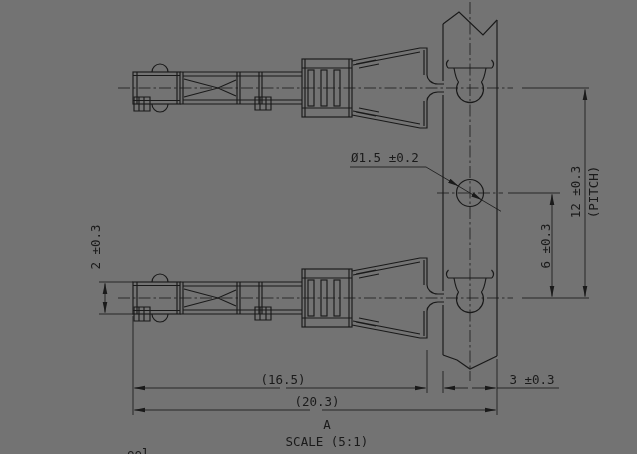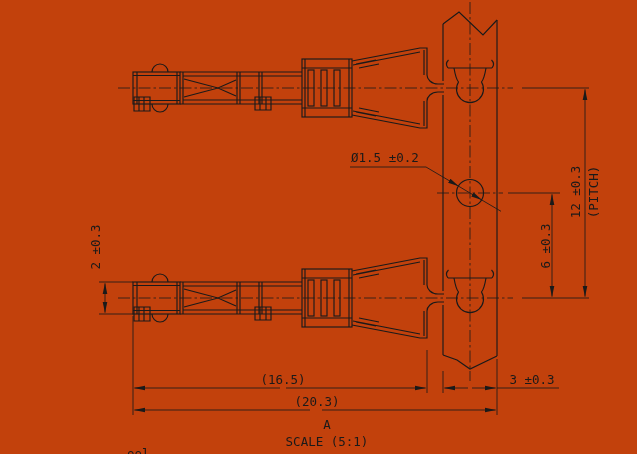--- a/index.html
+++ b/index.html
@@ -1,19 +1,19 @@
 <!DOCTYPE html>
 <html><head>
 <meta charset="utf-8">
 <style>
   html,body{margin:0;padding:0;background:#ffffff;}
   .canvas{
     position:relative;
     width:637px;height:454px;
-    background:#c2410c;
+    background:#737373;
     overflow:hidden;
     font-family:"DejaVu Sans Mono","Liberation Mono",monospace;
   }
   svg{position:absolute;left:0;top:0;}
   svg text{
     font-family:"DejaVu Sans Mono","Liberation Mono",monospace;
     font-size:12.5px;
     fill:#1a1a1a;
   }
   .obj{stroke:#1a1a1a;stroke-width:1.15;fill:none;stroke-linecap:butt;stroke-linejoin:miter;}

